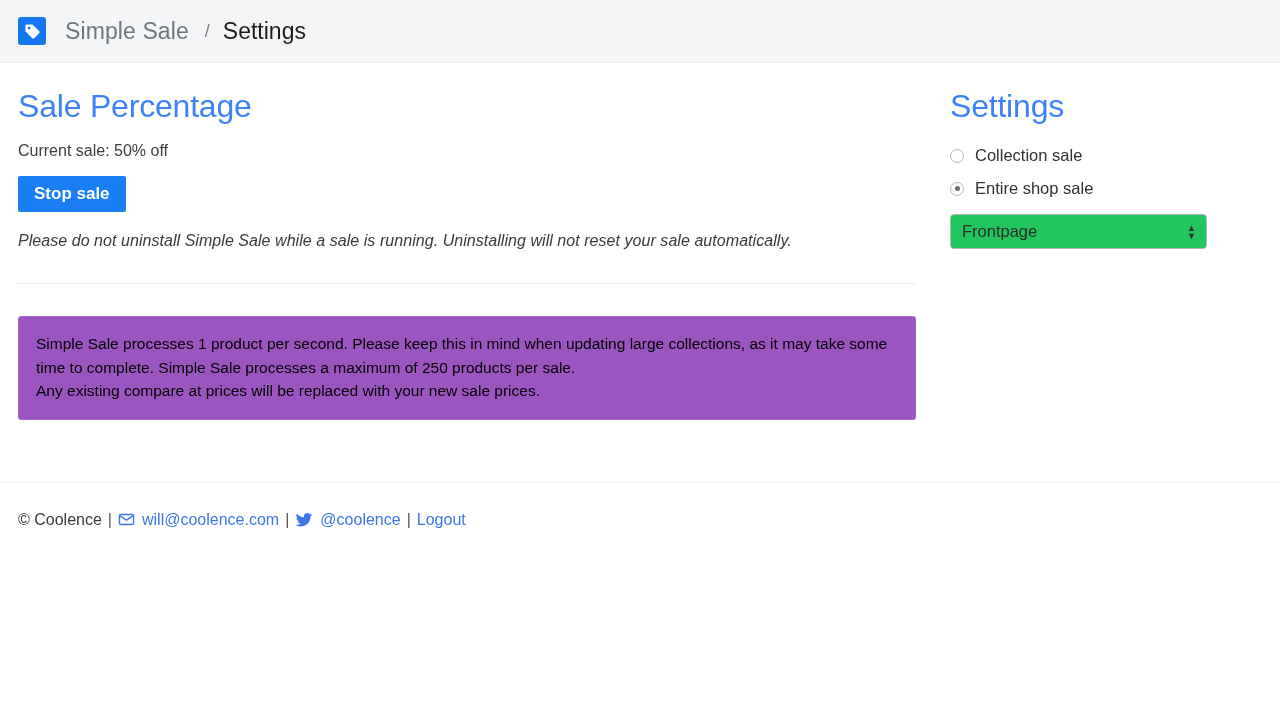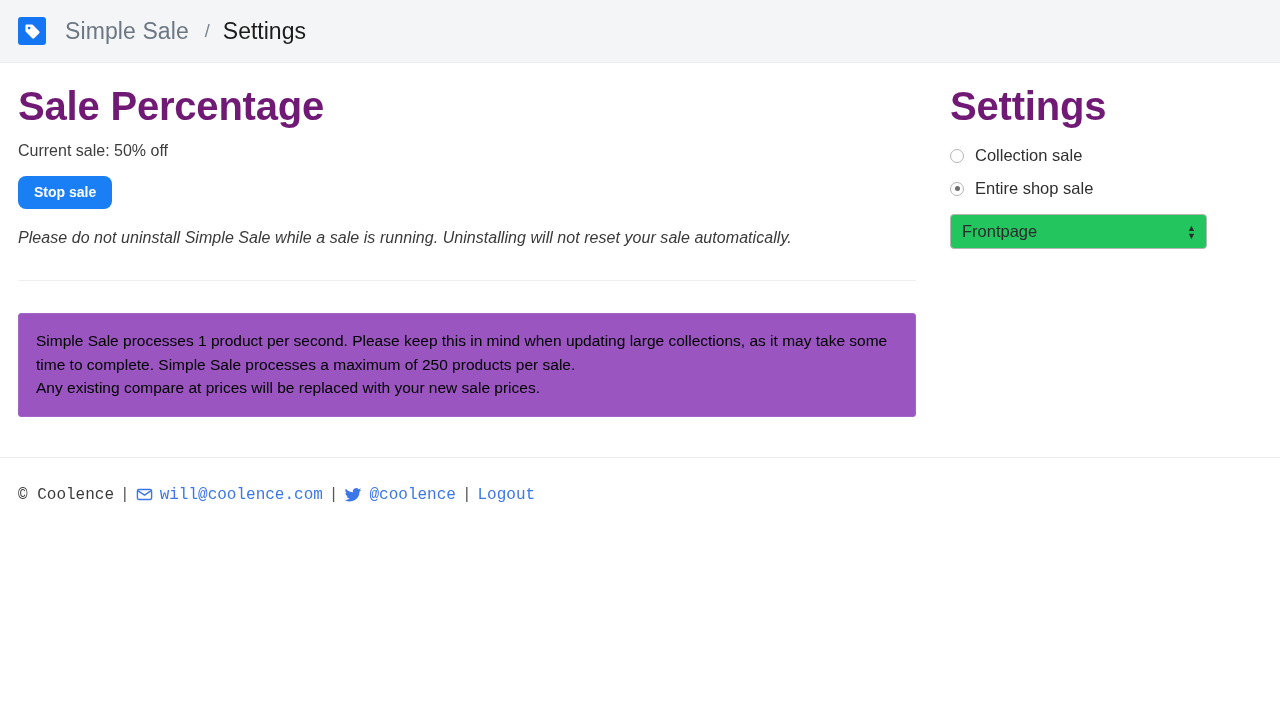--- a/index.html
+++ b/index.html
@@ -46,44 +46,44 @@
   
   .page {
     position: relative;
     padding: 0 18px;
   }
   .columns { display: flex; }
   .col-main { width: 932px; flex: 0 0 auto; }
   .col-side { flex: 1 1 auto; padding-left: 0px; }
 
   h1.section-title {
-    font-size: 40px;
-    font-weight: 700;
-    color: #701a75;
+    font-size: 32px;
+    font-weight: 400;
+    color: #3b82f6;
     margin: 22px 0 0 0;
     line-height: 42px;
     letter-spacing: -.2px;
   }
   .side h1.section-title { margin-left: 0; }
 
   .current-sale {
     font-size: 16px;
     color: #3d3d3d;
     margin-top: 15px;
   }
 
   .btn-stop {
     display: inline-block;
     margin-top: 16px;
     background: #1a7ef5;
     color: #ffffff;
-    font-size: 14px;
+    font-size: 17px;
     font-weight: bold;
     border: none;
-    border-radius: 8px;
+    border-radius: 2px;
     padding: 9px 16px 10px 16px;
     line-height: 1;
     cursor: pointer;
     font-family: "Liberation Sans", sans-serif;
   }
 
   .warn-note {
     margin-top: 20px;
     font-size: 16px;
     font-style: italic;
@@ -235,21 +235,21 @@
       <div class="select-wrap">
         <span class="select-value">Frontpage</span>
         <span class="select-arrows">
           <span>▲</span>
           <span>▼</span>
         </span>
       </div>
     </div>
   </div>
 
-  <div style="position:relative; margin-top:40px;font-family:Liberation Mono, monospace;">
+  <div style="position:relative; margin-top:62px;">
     <hr class="footer-divider">
     <div class="footer" style="padding-top:29px;">
       <span>© Coolence</span>
       <span class="pipe">|</span>
       <span class="ficon">
         <svg width="17" height="17" viewBox="0 0 24 24" aria-hidden="true">
           <rect x="2" y="5" width="20" height="14" rx="2" fill="none" stroke="#3b77e8" stroke-width="2"></rect>
           <path d="M3 7l9 6 9-6" fill="none" stroke="#3b77e8" stroke-width="2"></path>
         </svg>
       </span>

